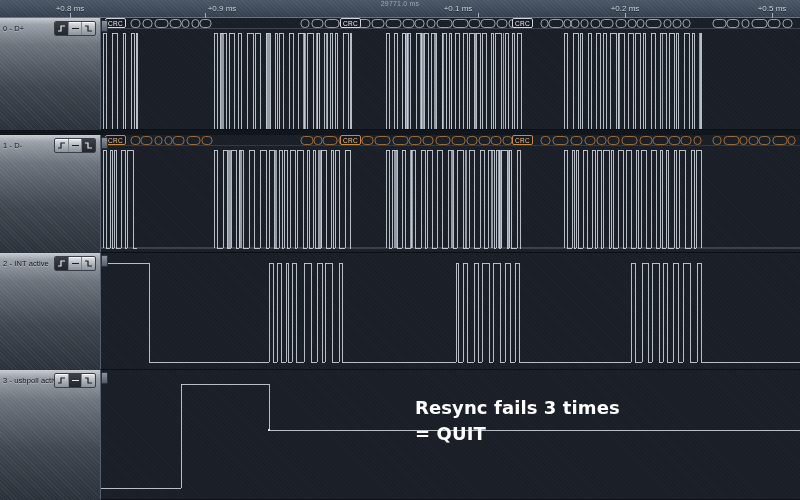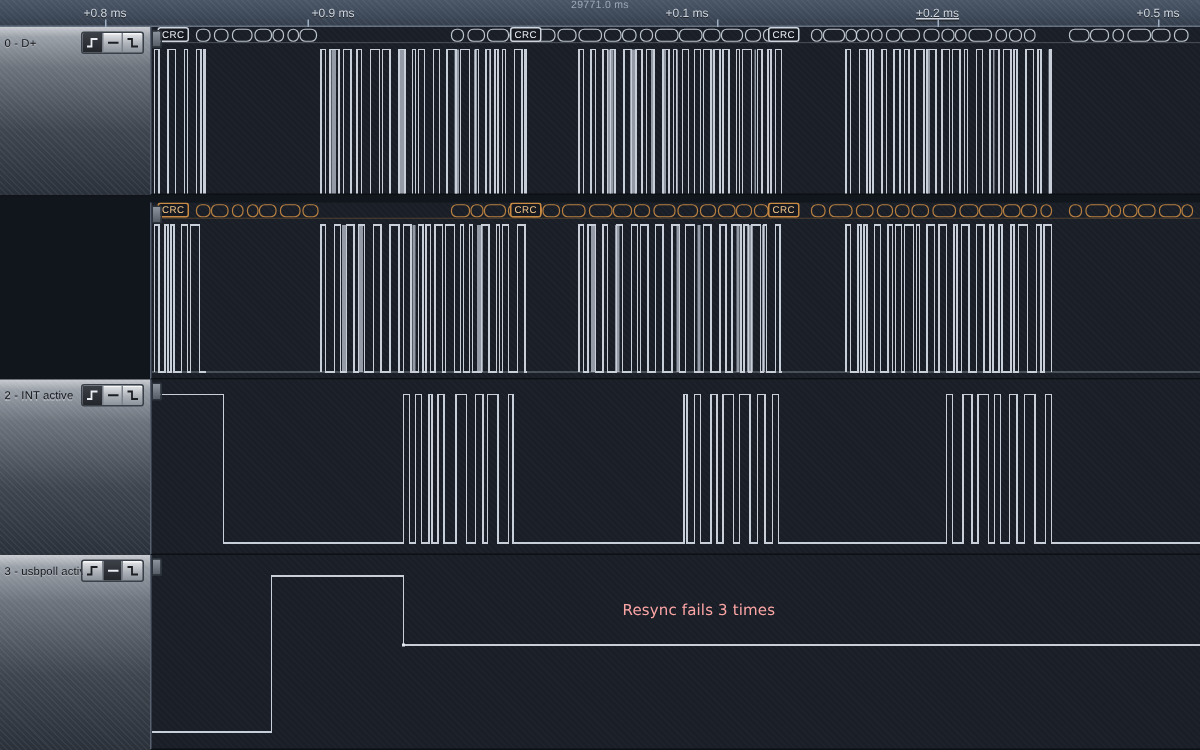--- a/index.html
+++ b/index.html
@@ -106,45 +106,45 @@
   
   .nub{
     position:absolute;left:0;top:2px;width:5px;height:10px;
     background:linear-gradient(#8d949e,#565d67);
     border:1px solid #2c323a;border-radius:1px;
   }
 
   
   .annot{
     position:absolute;
-    color:#fca5a5;
+    color:#ffffff;
     font-family:"DejaVu Sans", sans-serif;
-    font-weight:normal;
-    font-size:10px;
+    font-weight:bold;
+    font-size:18px;
     line-height:26px;
     white-space:nowrap;
     letter-spacing:.1px;
   }
 </style>
 </head>
 <body>
 
 <div id="app">
 
   <div class="ruler">
     <div class="hatch"></div>
     <div class="centerstamp">29771.0 ms</div>
     <div id="ruler-ticks">
         <div class="tick" style="left: 70px;">+0.8 ms</div>
         <div class="tickmark" style="left: 70px;"></div>
         <div class="tick" style="left: 222px;">+0.9 ms</div>
         <div class="tickmark" style="left: 205px;"></div>
         <div class="tick" style="left: 458px;">+0.1 ms</div>
         <div class="tickmark" style="left: 478px;"></div>
-        <div class="tick" style="left: 625px; text-decoration: underline;">+0.2 ms</div>
+        <div class="tick" style="left: 625px;">+0.2 ms</div>
         <div class="tickmark" style="left: 625px;"></div>
         <div class="tick" style="left: 772px;">+0.5 ms</div>
         <div class="tickmark" style="left: 772px;"></div>
       </div>
     <div class="ruler-base"></div>
   </div>
 
   <div id="tracks">
       <div class="track" style="top: 18px; height: 112px;">
         <div class="label-pane">
@@ -244,20 +244,43 @@
               <path d="M0,10.5 L700,10.5" stroke="#cfd6df" stroke-width="0.6" opacity="0.35" fill="none"></path>
             </svg>
           </div>
           <div class="crc-tag" style="left: 4px;">CRC</div>
           <div class="crc-tag" style="left: 239px;">CRC</div>
           <div class="crc-tag" style="left: 411px;">CRC</div>
           <div class="nub"></div>
         </div>
       </div>
       <div class="track" style="top: 135px; height: 118px;">
+        <div class="label-pane">
+          <div class="lp-hatch"></div>
+          <div class="lp-row">
+            <span class="ch-name">1 - D-</span>
+            <div class="trig-btn">
+              <div class="trig-seg">
+                <svg width="9" height="9" viewBox="0 0 9 9">
+                  <path d="M1,7 L4,7 L4,2 L8,2" stroke="#1b1e23" stroke-width="1.2" fill="none"></path>
+                </svg>
+              </div>
+              <div class="trig-seg">
+                <svg width="9" height="9" viewBox="0 0 9 9">
+                  <path d="M1,4.5 L8,4.5" stroke="#1b1e23" stroke-width="1.2" fill="none"></path>
+                </svg>
+              </div>
+              <div class="trig-seg on">
+                <svg width="9" height="9" viewBox="0 0 9 9">
+                  <path d="M1,2 L4,2 L4,7 L8,7" stroke="#e9edf2" stroke-width="1.2" fill="none"></path>
+                </svg>
+              </div>
+            </div>
+          </div>
+        </div>
         <div class="wave-pane">
           <div class="wp-hatch"></div>
           <div style="position: absolute; left: 0px; top: 12px;">
             <svg width="700" height="104">
               <path d="M2,101 L2,101 L2,3 L5,3 L5,101 L9,101 L9,3 L11,3 L11,101 L13,101 L13,3 L15,3 L15,101 L20,101 L20,3 L24,3 L24,101 L26,101 L26,3 L32,3 L32,101 L36,101" fill="none" stroke="#c9cfd8" stroke-width="0.9" shape-rendering="crispEdges"></path>
               <rect x="127" y="3" width="3" height="98" fill="#aab2bd" opacity="0.85"></rect>
               <rect x="138" y="3" width="3" height="98" fill="#aab2bd" opacity="0.85"></rect>
               <rect x="174" y="3" width="2" height="98" fill="#aab2bd" opacity="0.85"></rect>
               <rect x="217" y="3" width="4" height="98" fill="#aab2bd" opacity="0.85"></rect>
               <path d="M113,101 L113,101 L113,3 L116,3 L116,101 L122,101 L122,3 L126,3 L126,101 L130,101 L130,3 L135,3 L135,101 L138,101 L138,3 L142,3 L142,101 L148,101 L148,3 L153,3 L153,101 L159,101 L159,3 L165,3 L165,101 L168,101 L168,3 L173,3 L173,101 L178,101 L178,3 L181,3 L181,101 L183,101 L183,3 L186,3 L186,101 L189,101 L189,3 L194,3 L194,101 L196,101 L196,3 L202,3 L202,101 L206,101 L206,3 L208,3 L208,101 L212,101 L212,3 L214,3 L214,101 L220,101 L220,3 L225,3 L225,101 L230,101 L230,3 L232,3 L232,101 L234,101 L234,3 L238,3 L238,101 L244,101 L244,3 L249,3 L249,101 L250,101" fill="none" stroke="#c9cfd8" stroke-width="0.9" shape-rendering="crispEdges"></path>
@@ -392,15 +415,16 @@
               <rect x="167" y="53" width="2" height="2" fill="#e3e8ee"></rect>
             </svg>
           </div>
           <div class="nub"></div>
         </div>
       </div>
     </div>
 
   <div class="annot" id="annot" style="left: 415px; top: 395px;">
     <div>Resync fails 3 times</div>
+    <div>= QUIT</div>
   </div>
 
 </div>
 
 </body></html>

